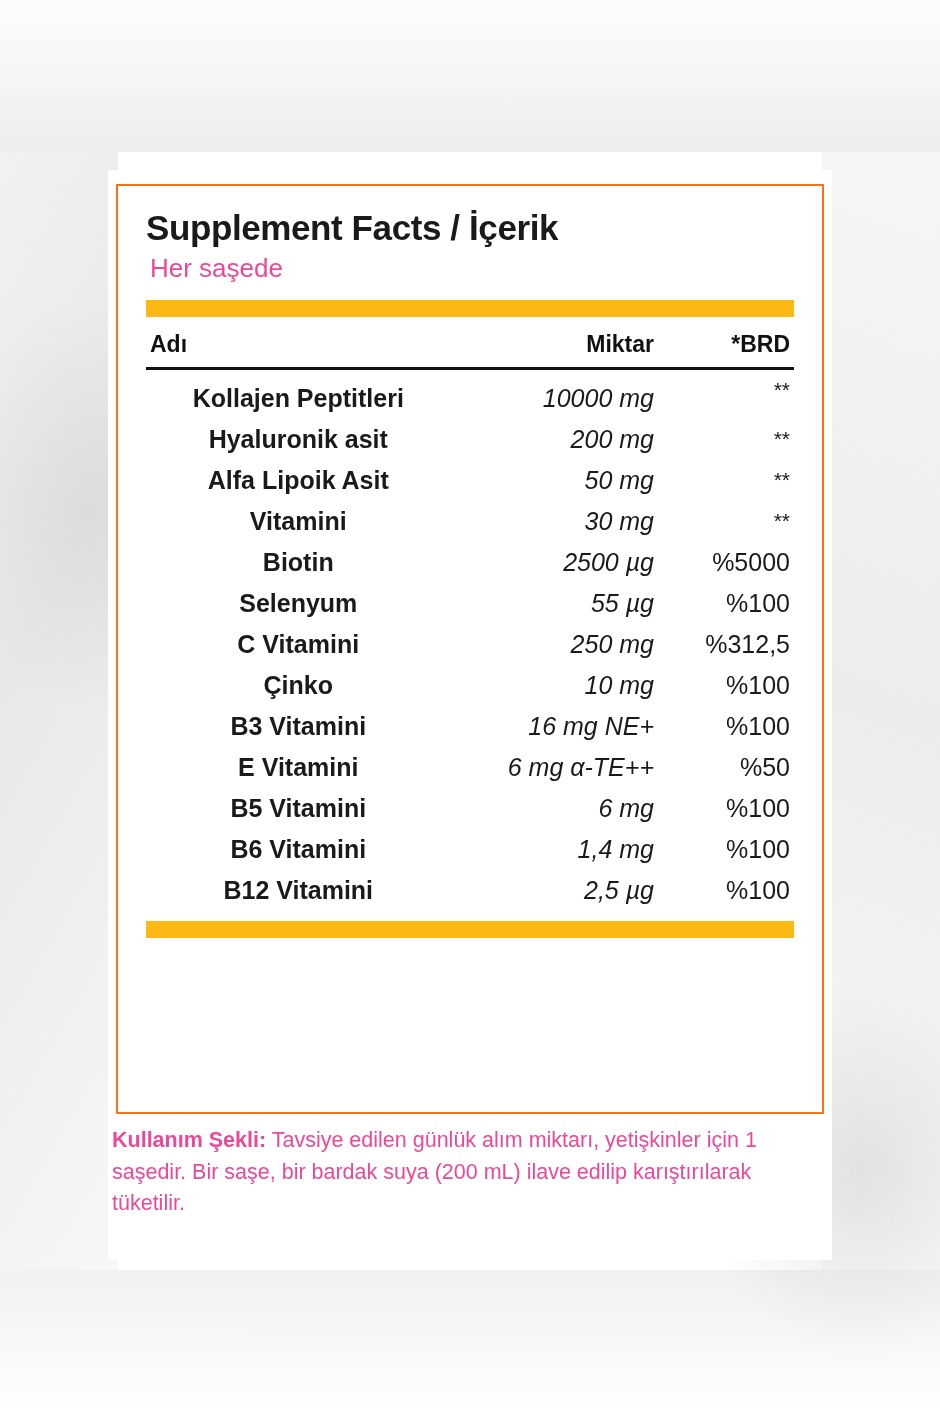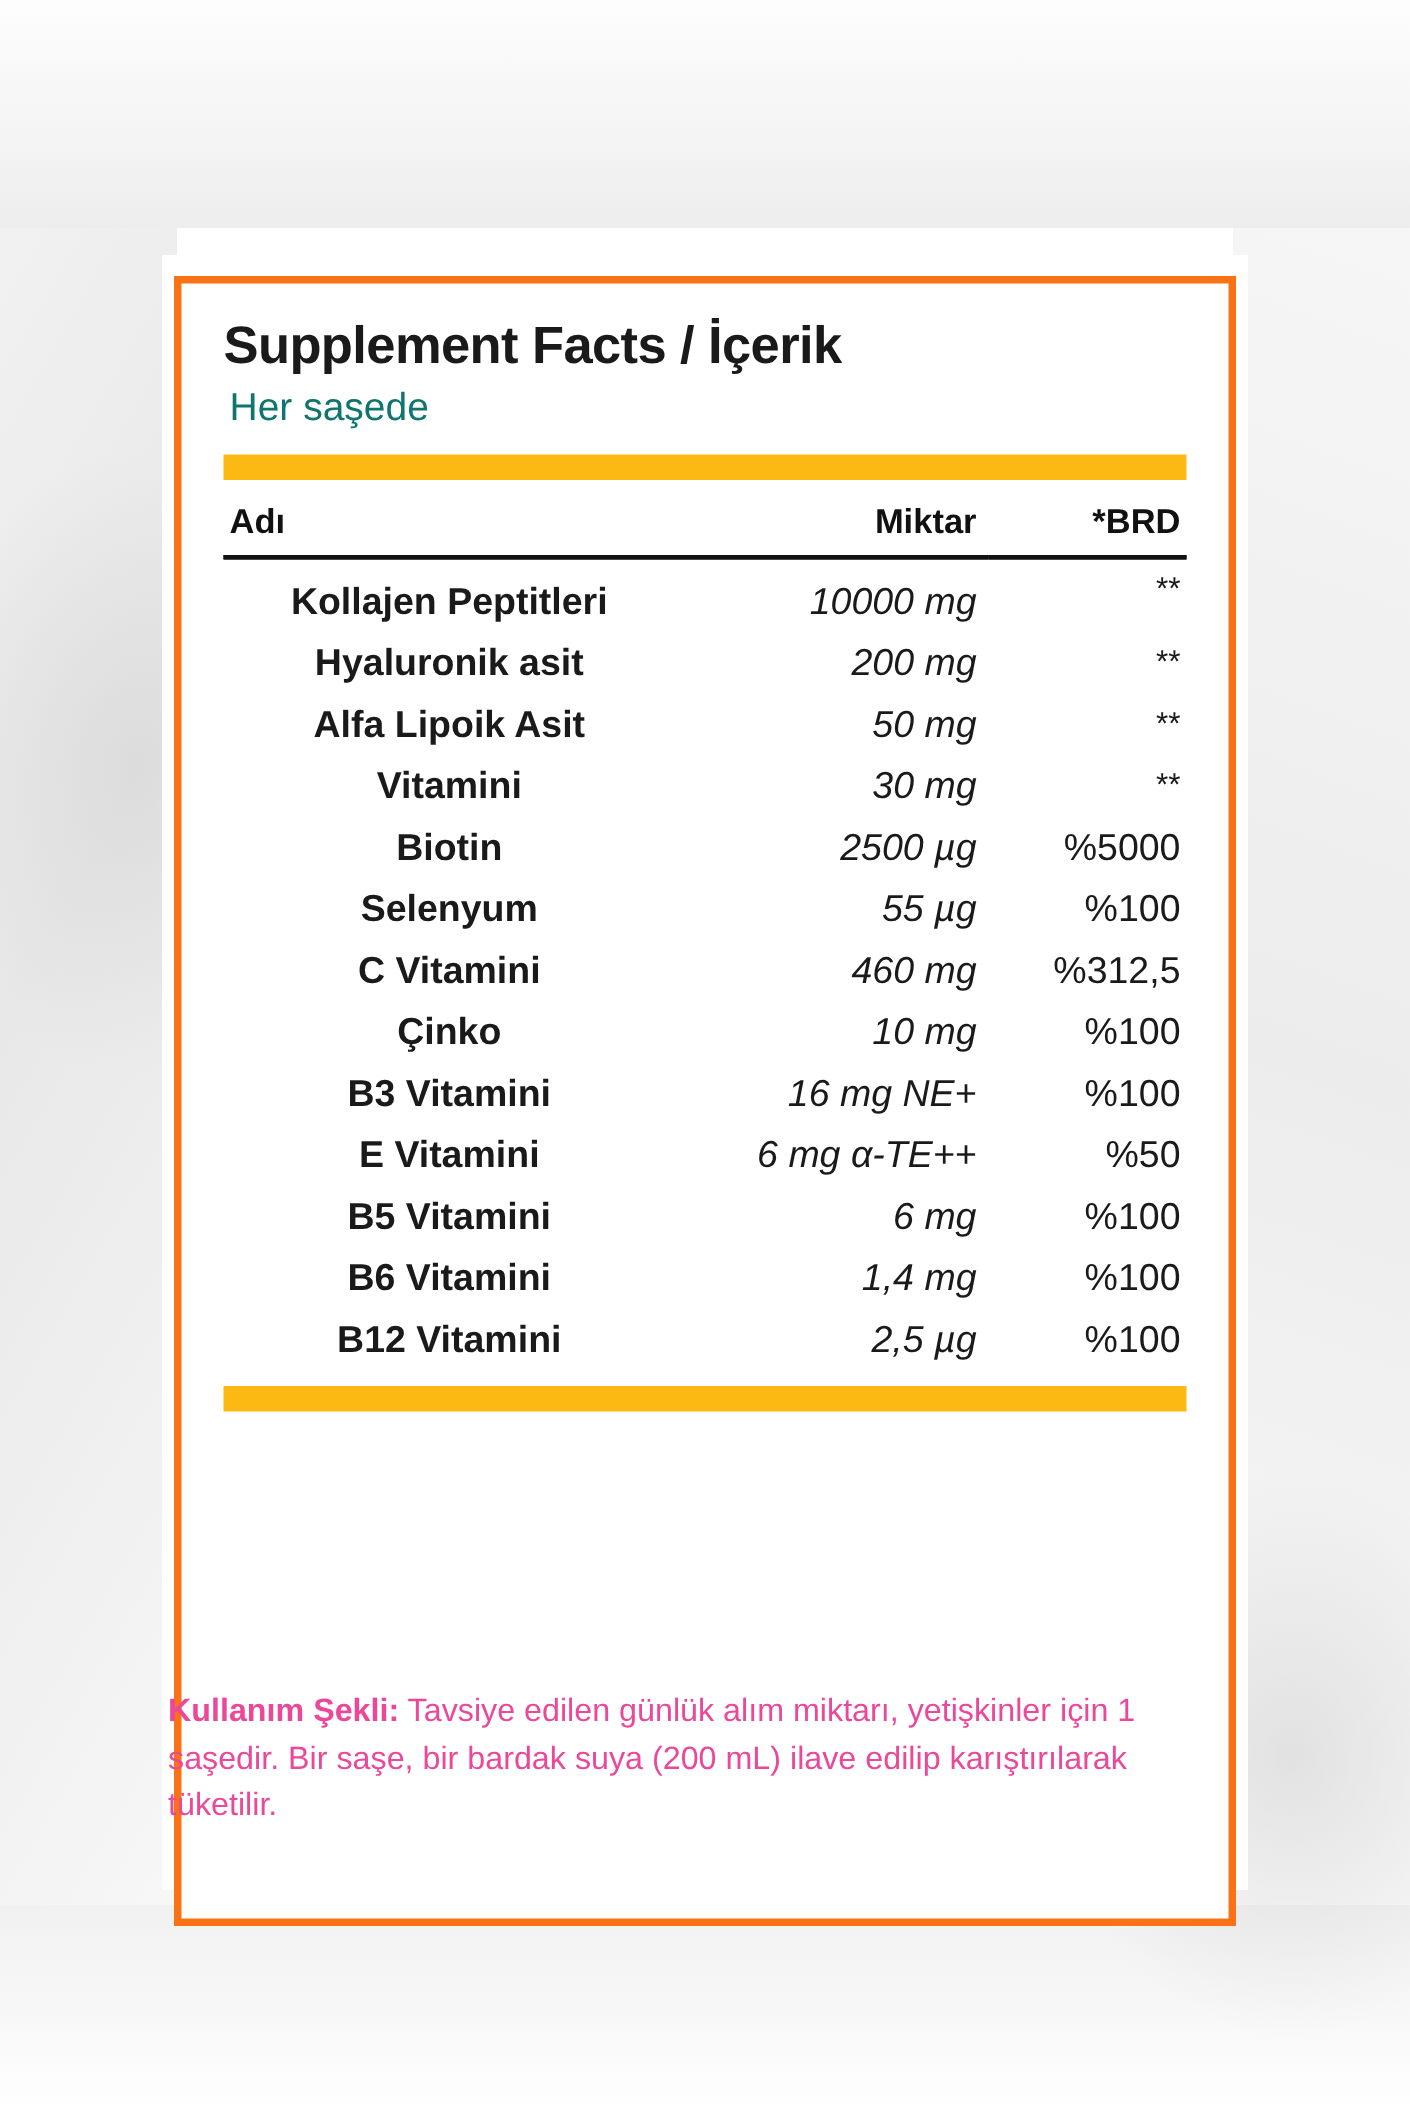--- a/index.html
+++ b/index.html
@@ -63,41 +63,41 @@
     width: 724px;
     height: 1090px;
     background: #ffffff;
   }
 
   .facts-box {
     position: absolute;
     left: 116px;
     top: 184px;
     width: 708px;
-    height: 1100px;
+    height: 930px;
     box-sizing: border-box;
-    border: 5px solid #f97316;
+    border: 2px solid #f97316;
     background: #ffffff;
   }
 
   .facts-inner {
     padding: 22px 28px 0 28px;
   }
 
   .facts-title {
     font-size: 35px;
     font-weight: bold;
     color: #1a1a1a;
     letter-spacing: -0.4px;
     line-height: 1.12;
     margin: 0;
   }
   .facts-subtitle {
     font-size: 26px;
-    color: #0f766e;
+    color: #ec4899;
     margin: 6px 0 0 4px;
     font-weight: normal;
   }
 
   .rule-thick {
     height: 17px;
     background: #FDB913;
     margin: 16px 0 0 0;
   }
   .rule-thick-bottom {
@@ -216,21 +216,21 @@
             <td class="col-amount">2500 µg</td>
             <td class="col-brd">%5000</td>
           </tr>
           <tr>
             <td class="col-name">Selenyum</td>
             <td class="col-amount">55 µg</td>
             <td class="col-brd">%100</td>
           </tr>
           <tr>
             <td class="col-name">C Vitamini</td>
-            <td class="col-amount">460 mg</td>
+            <td class="col-amount">250 mg</td>
             <td class="col-brd">%312,5</td>
           </tr>
           <tr>
             <td class="col-name">Çinko</td>
             <td class="col-amount">10 mg</td>
             <td class="col-brd">%100</td>
           </tr>
           <tr>
             <td class="col-name">B3 Vitamini</td>
             <td class="col-amount">16 mg NE+</td>

